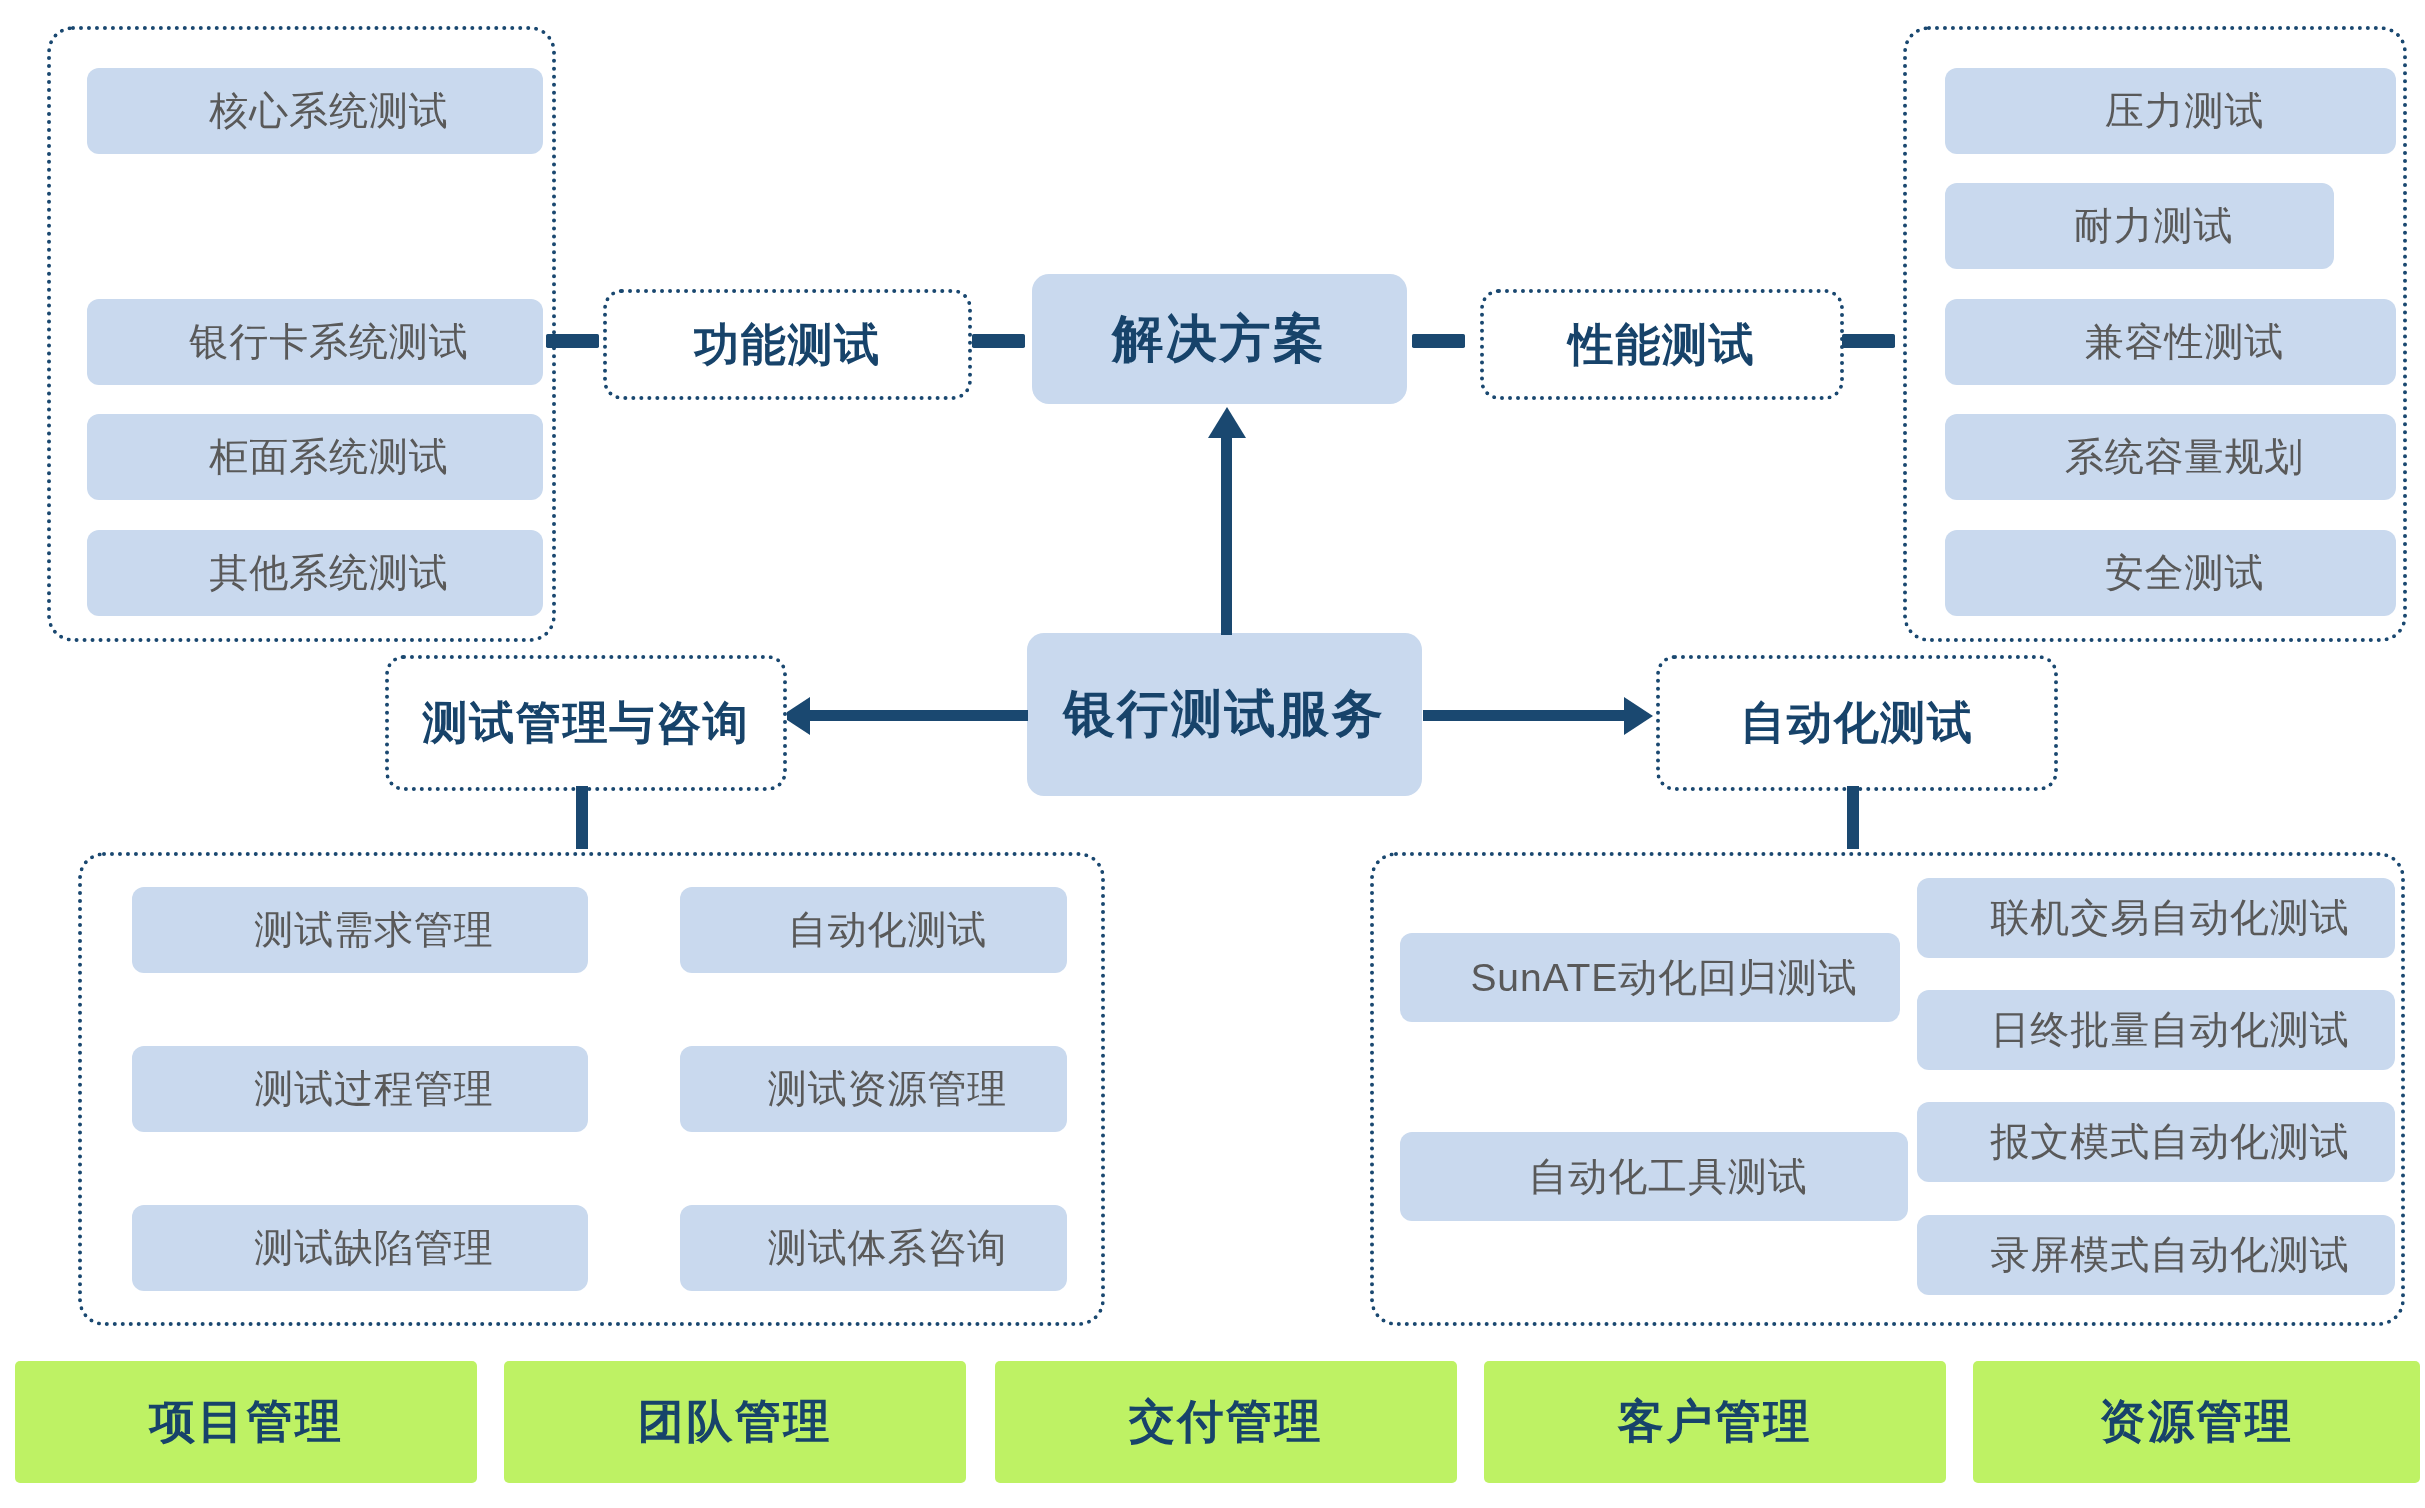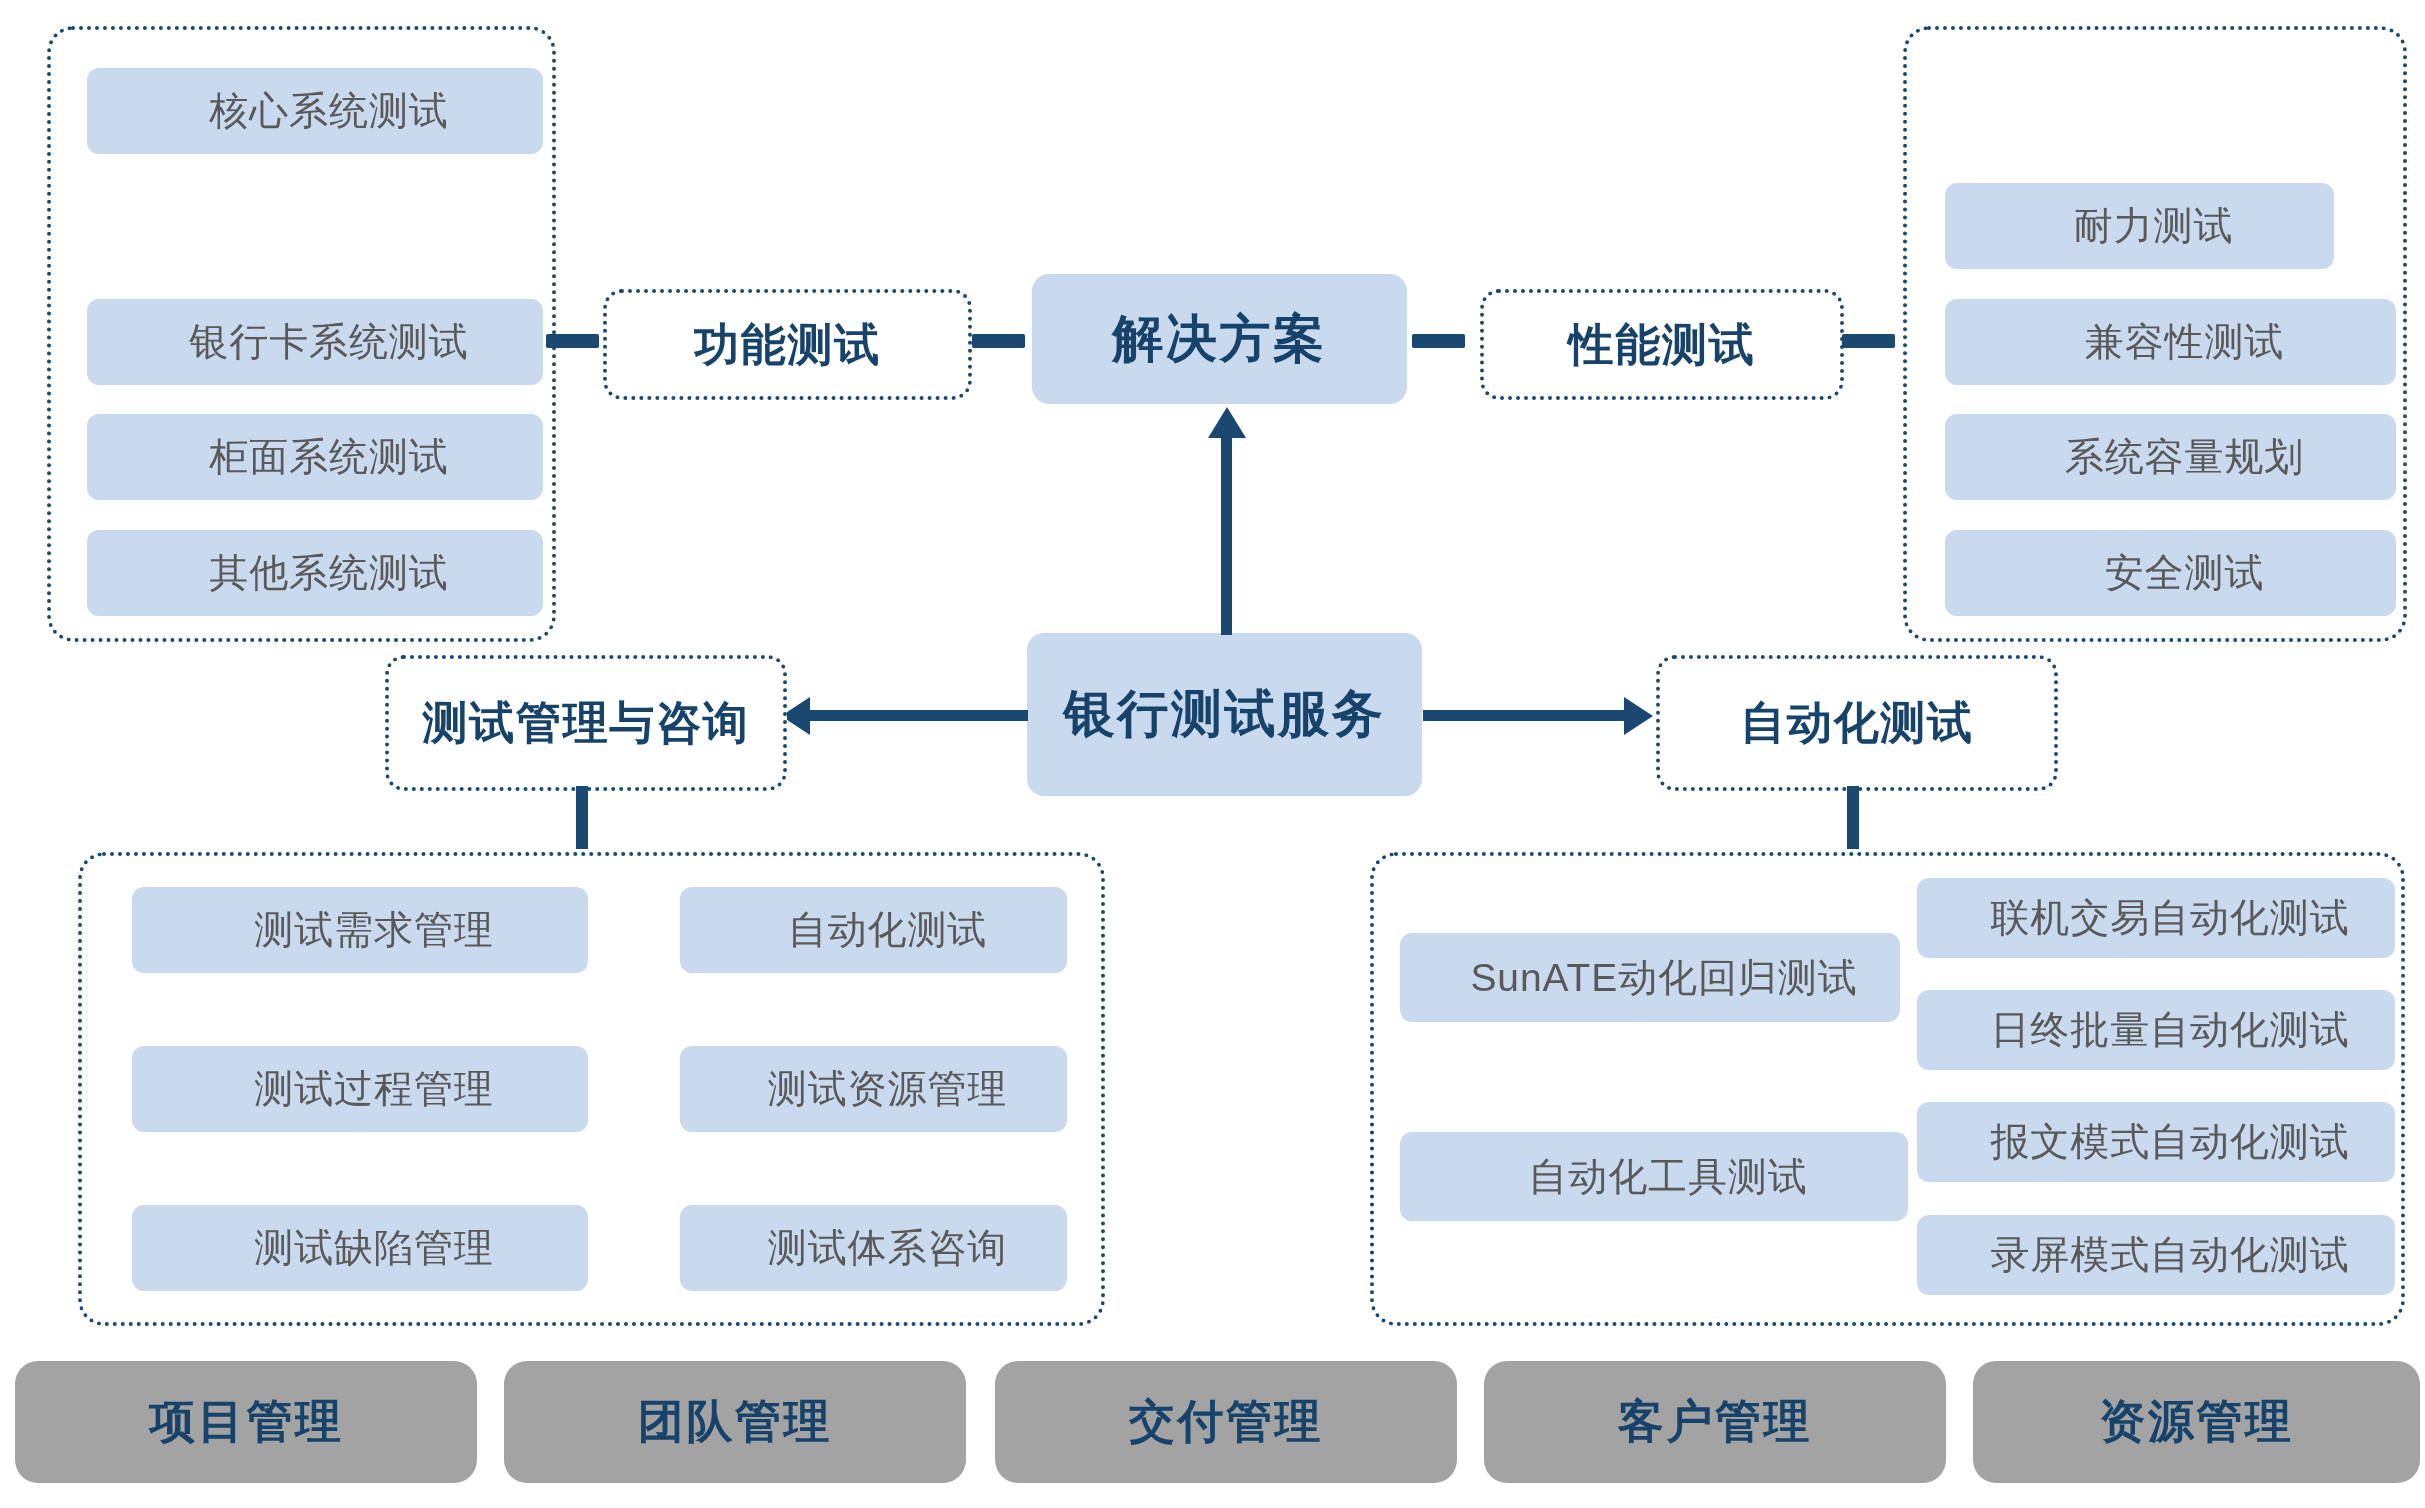--- a/index.html
+++ b/index.html
@@ -19,21 +19,21 @@
     position:absolute;background:#c9d9ee;border-radius:17px;
     display:flex;align-items:center;justify-content:center;
     color:#17436a;font-weight:700;font-size:51px;letter-spacing:2.6px;
   }
   .node{
     position:absolute;background:#c9d9ee;border-radius:12px;
     display:flex;align-items:center;justify-content:center;
     color:#595959;font-weight:500;font-size:39px;letter-spacing:0.9px;padding-left:28px;
   }
   .bottombox{
-    position:absolute;background:#a3a3a3;border-radius:23px;top:1361px;height:122px;
+    position:absolute;background:#bef264;border-radius:5px;top:1361px;height:122px;
     display:flex;align-items:center;justify-content:center;
     color:#17436a;font-weight:700;font-size:46px;letter-spacing:2.6px;font-family:Liberation Mono, monospace;
   }
   .hdash{position:absolute;width:53px;height:13.7px;background:#1a4870;border-radius:1.7px;}
   .vbar{position:absolute;width:12px;height:63px;background:#1a4870;}
   .shaft-h{position:absolute;height:11px;background:#1a4870;}
   .shaft-v{position:absolute;width:11px;background:#1a4870;}
   .tri{position:absolute;width:0;height:0;}
   .tri-up{border-left:19px solid transparent;border-right:19px solid transparent;border-bottom:31px solid #1a4870;}
   .tri-left{border-top:19px solid transparent;border-bottom:19px solid transparent;border-right:29px solid #1a4870;}
@@ -45,20 +45,21 @@
 <div class="canvas">
 
   <div class="panel" style="left:47px;top:26px;width:501px;height:608px">
     <div class="node" style="left:36px;top:38px;width:428px;height:86px">核心系统测试</div>
     <div class="node" style="left:36px;top:269px;width:428px;height:86px">银行卡系统测试</div>
     <div class="node" style="left:36px;top:384px;width:428px;height:86px">柜面系统测试</div>
     <div class="node" style="left:36px;top:500px;width:428px;height:86px">其他系统测试</div>
   </div>
 
   <div class="panel" style="left:1903px;top:26px;width:496px;height:608px">
+    <div class="node" style="left:38px;top:38px;width:423px;height:86px">压力测试</div>
     <div class="node" style="left:38px;top:153px;width:361px;height:86px">耐力测试</div>
     <div class="node" style="left:38px;top:269px;width:423px;height:86px">兼容性测试</div>
     <div class="node" style="left:38px;top:384px;width:423px;height:86px">系统容量规划</div>
     <div class="node" style="left:38px;top:500px;width:423px;height:86px">安全测试</div>
   </div>
 
   <div class="dotlabel" style="left:603px;top:289px;width:361px;height:103px">功能测试</div>
   <div class="fillbox" style="left:1032px;top:274px;width:375px;height:130px">解决方案</div>
   <div class="dotlabel" style="left:1480px;top:289px;width:356px;height:103px">性能测试</div>
 

